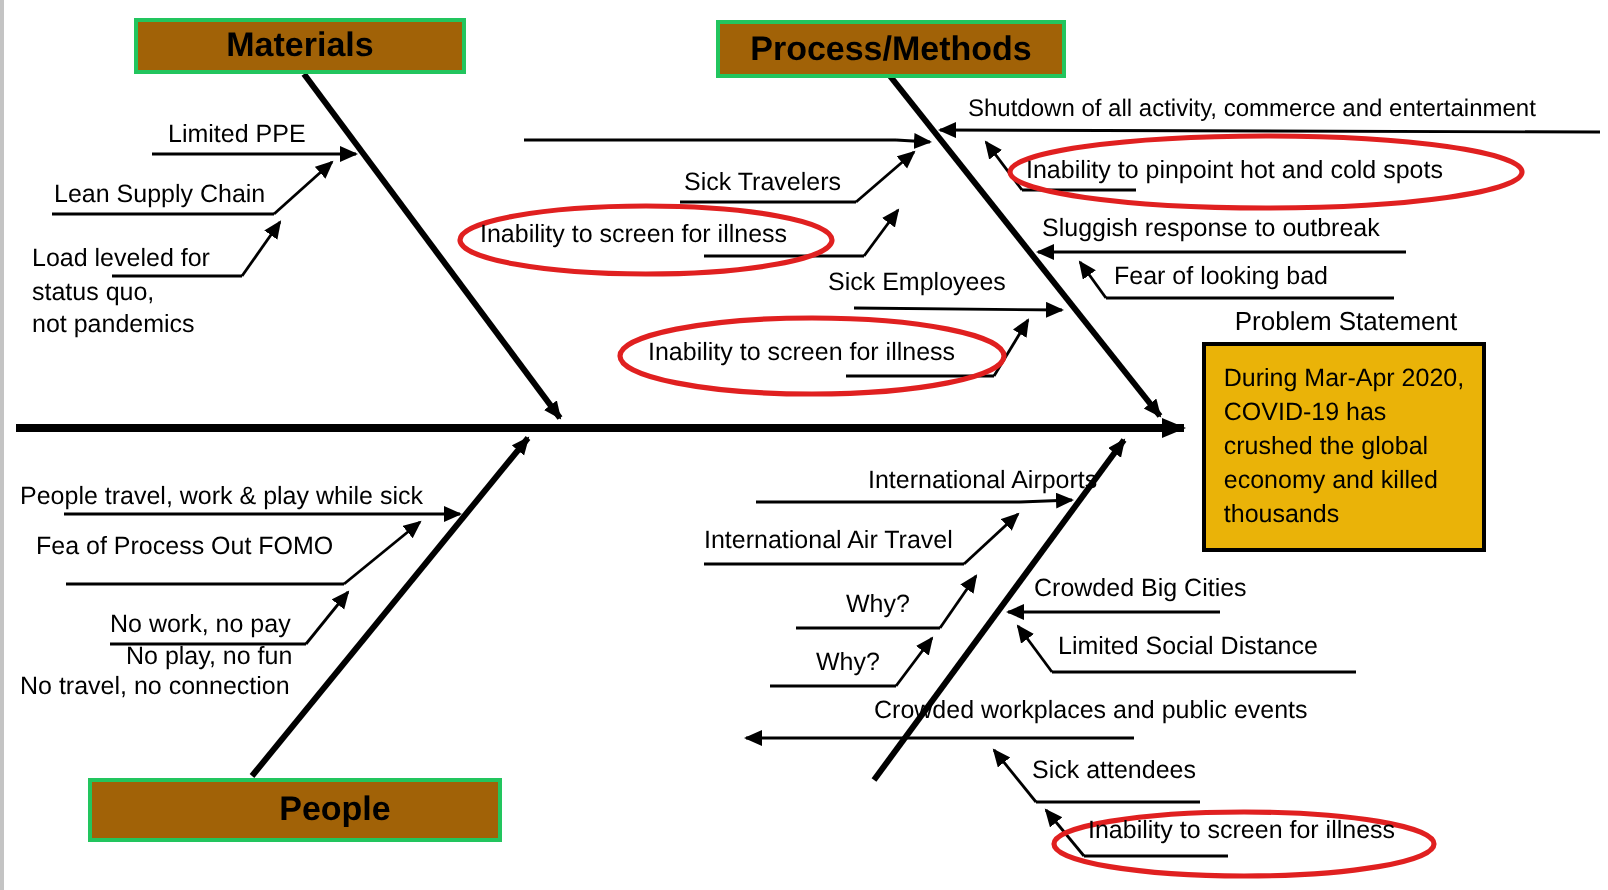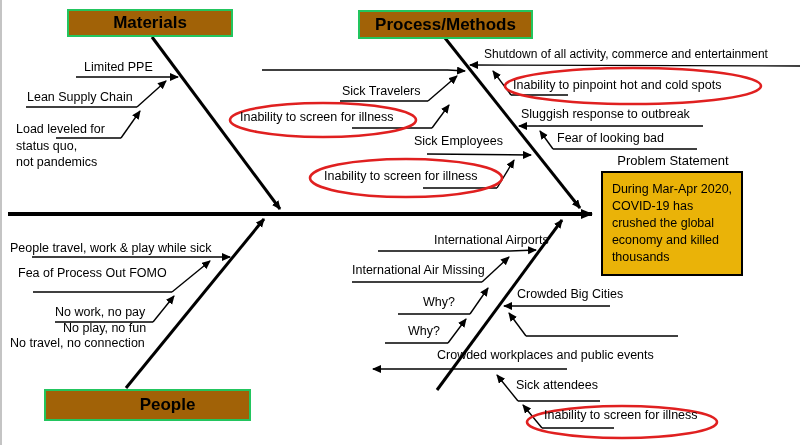--- a/index.html
+++ b/index.html
@@ -141,25 +141,26 @@
   <div class="lbl" style="left:521px;top:107px;">Sluggish response to outbreak</div>
   <div class="lbl" style="left:557px;top:131px;">Fear of looking bad</div>
 
   <div class="lbl" style="left:10px;top:241px;">People travel, work &amp; play while sick</div>
   <div class="lbl" style="left:18px;top:266px;">Fea of Process Out FOMO</div>
   <div class="lbl" style="left:55px;top:305px;">No work, no pay</div>
   <div class="lbl" style="left:63px;top:321px;">No play, no fun</div>
   <div class="lbl" style="left:10px;top:336px;">No travel, no connection</div>
 
   <div class="lbl" style="left:390px;top:233px;margin-left:44px;">International Airports</div>
-  <div class="lbl" style="left:352px;top:263px;">International Air Missing</div>
+  <div class="lbl" style="left:352px;top:263px;">International Air Travel</div>
   <div class="lbl" style="left:423px;top:295px;">Why?</div>
   <div class="lbl" style="left:408px;top:324px;">Why?</div>
 
   <div class="lbl" style="left:517px;top:287px;">Crowded Big Cities</div>
+  <div class="lbl" style="left:529px;top:316px;">Limited Social Distance</div>
   <div class="lbl" style="left:437px;top:348px;">Crowded workplaces and public events</div>
   <div class="lbl" style="left:516px;top:378px;">Sick attendees</div>
   <div class="lbl" style="left:544px;top:408px;">Inability to screen for illness</div>
 
   <div class="prob-head" style="left:601px;top:153px;width:144px;">Problem Statement</div>
   <div class="prob-box" style="left:601px;top:171px;width:138px;height:101px;"><span class="multi" style="line-height:17px;">During Mar-Apr 2020,
 COVID-19 has
 crushed the global
 economy and killed
 thousands</span></div>

